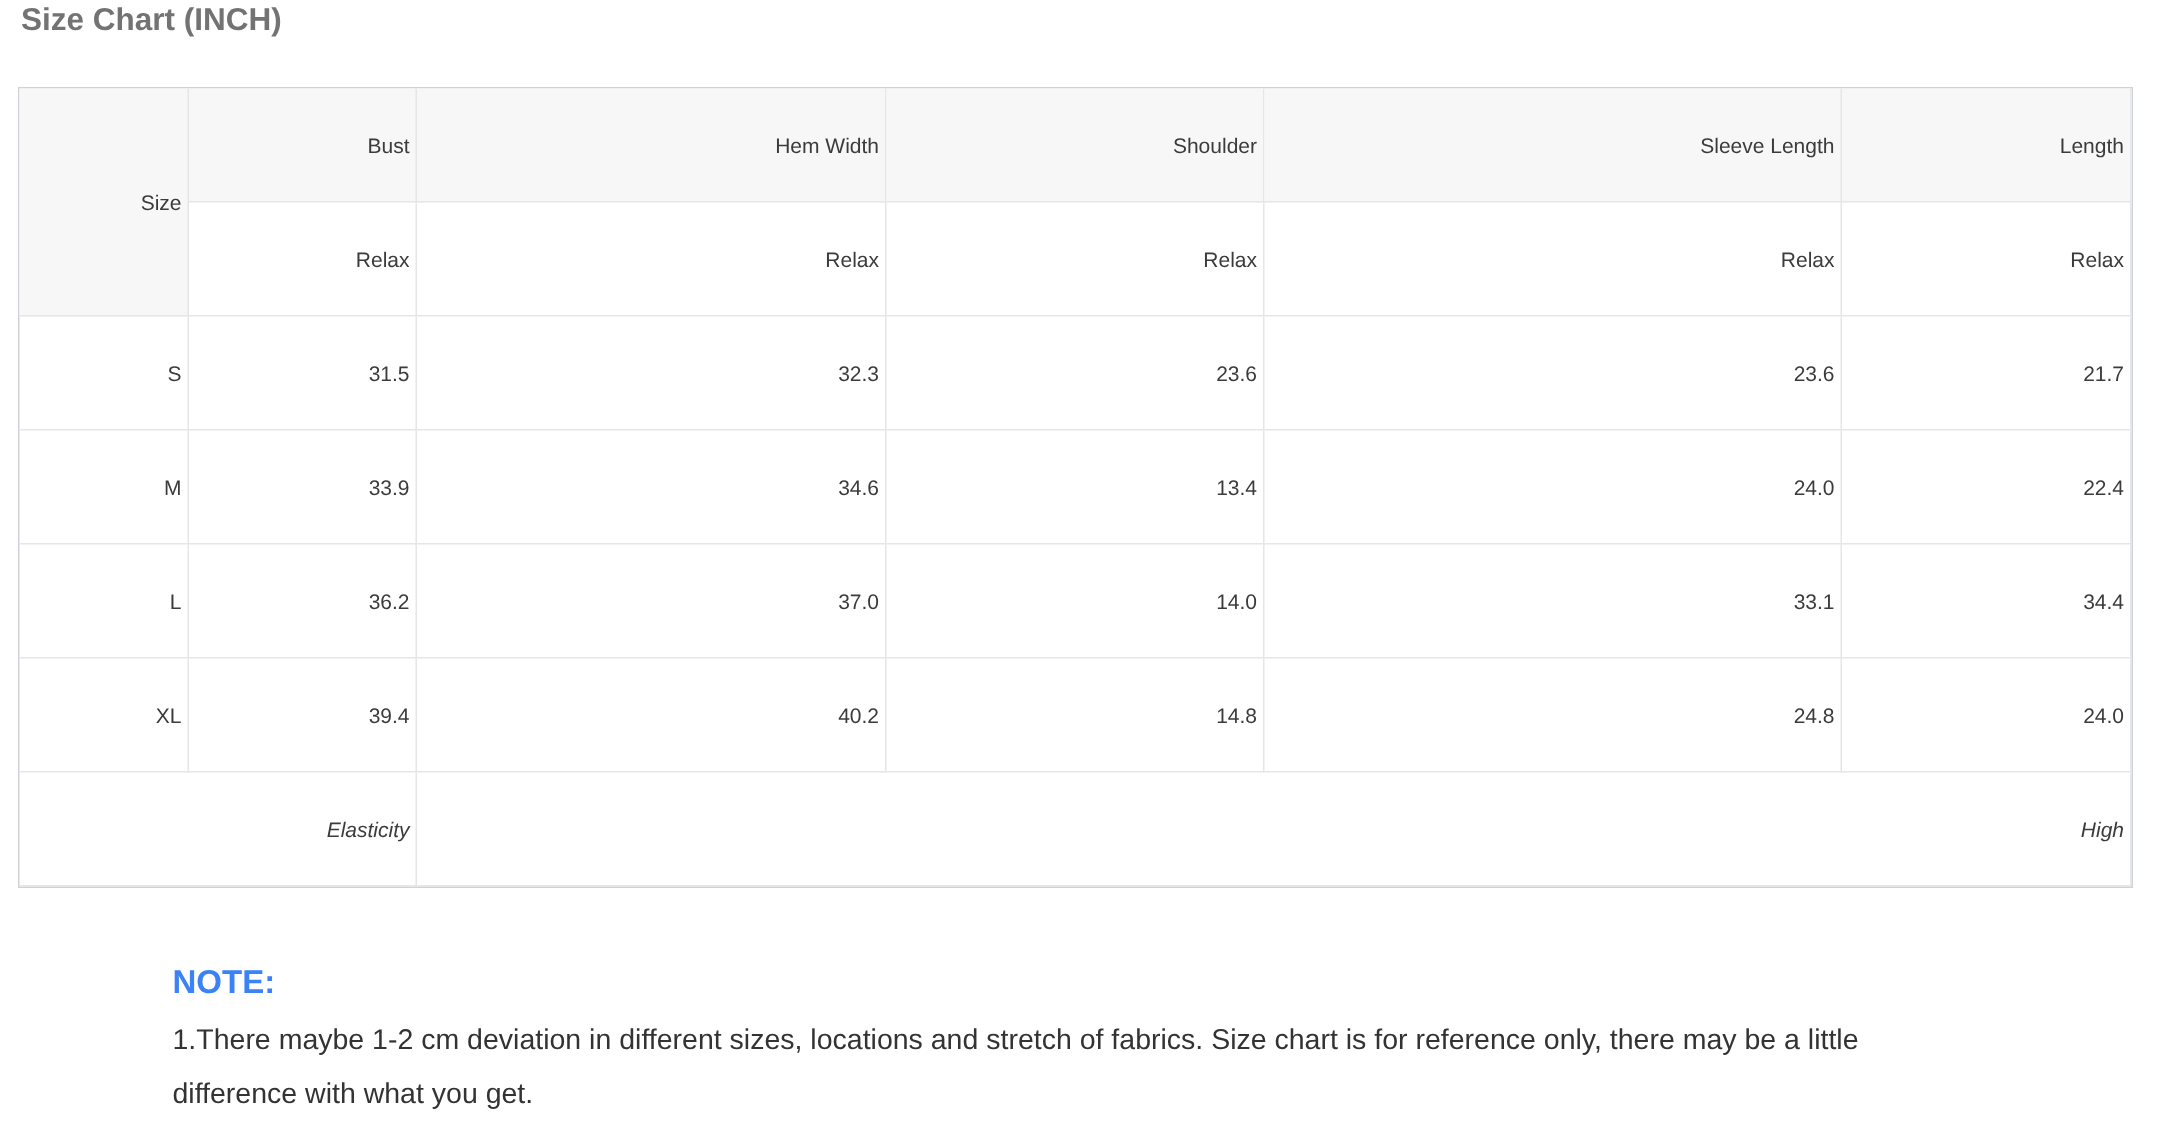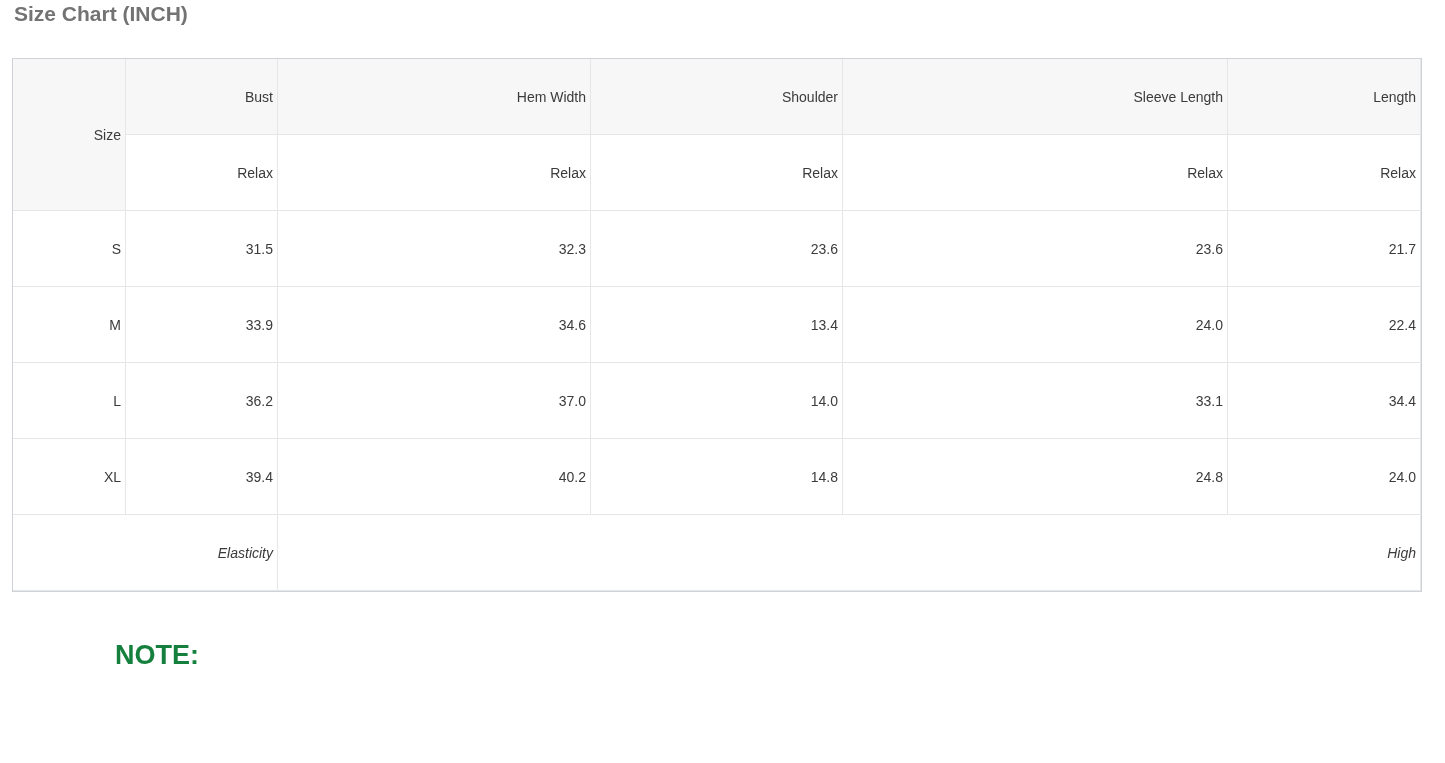--- a/index.html
+++ b/index.html
@@ -34,21 +34,21 @@
     padding:0 4px;
     overflow:hidden;white-space:nowrap;
   }
   table.size-chart tr:last-child td{border-bottom:1px solid var(--cell-border);font-style:italic;}
   td.hdr{background:var(--header-bg);}
   .note{
     margin:50px 0 0 115px;
     max-width:1180px;
   }
   .note-heading{
-    font-size:27px;font-weight:700;color:#15803d;line-height:26px;
+    font-size:22px;font-weight:700;color:#3b82f6;line-height:26px;
   }
   .note-body{
     margin:8px 0 0 0;
     font-size:19px;line-height:36px;color:#333;
   }
 </style>
 </head>
 <body>
 
 <h2 class="page-title">Size Chart (INCH)</h2>
@@ -114,13 +114,14 @@
 
     <tr>
       <td colspan="2">Elasticity</td>
       <td colspan="4">High</td>
     </tr>
   </tbody>
 </table>
 
 <div class="note">
   <div class="note-heading">NOTE:</div>
+  <p class="note-body">1.There maybe 1-2 cm deviation in different sizes, locations and stretch of fabrics. Size chart is for reference only, there may be a little difference with what you get.</p>
 </div>
 
 </body></html>

